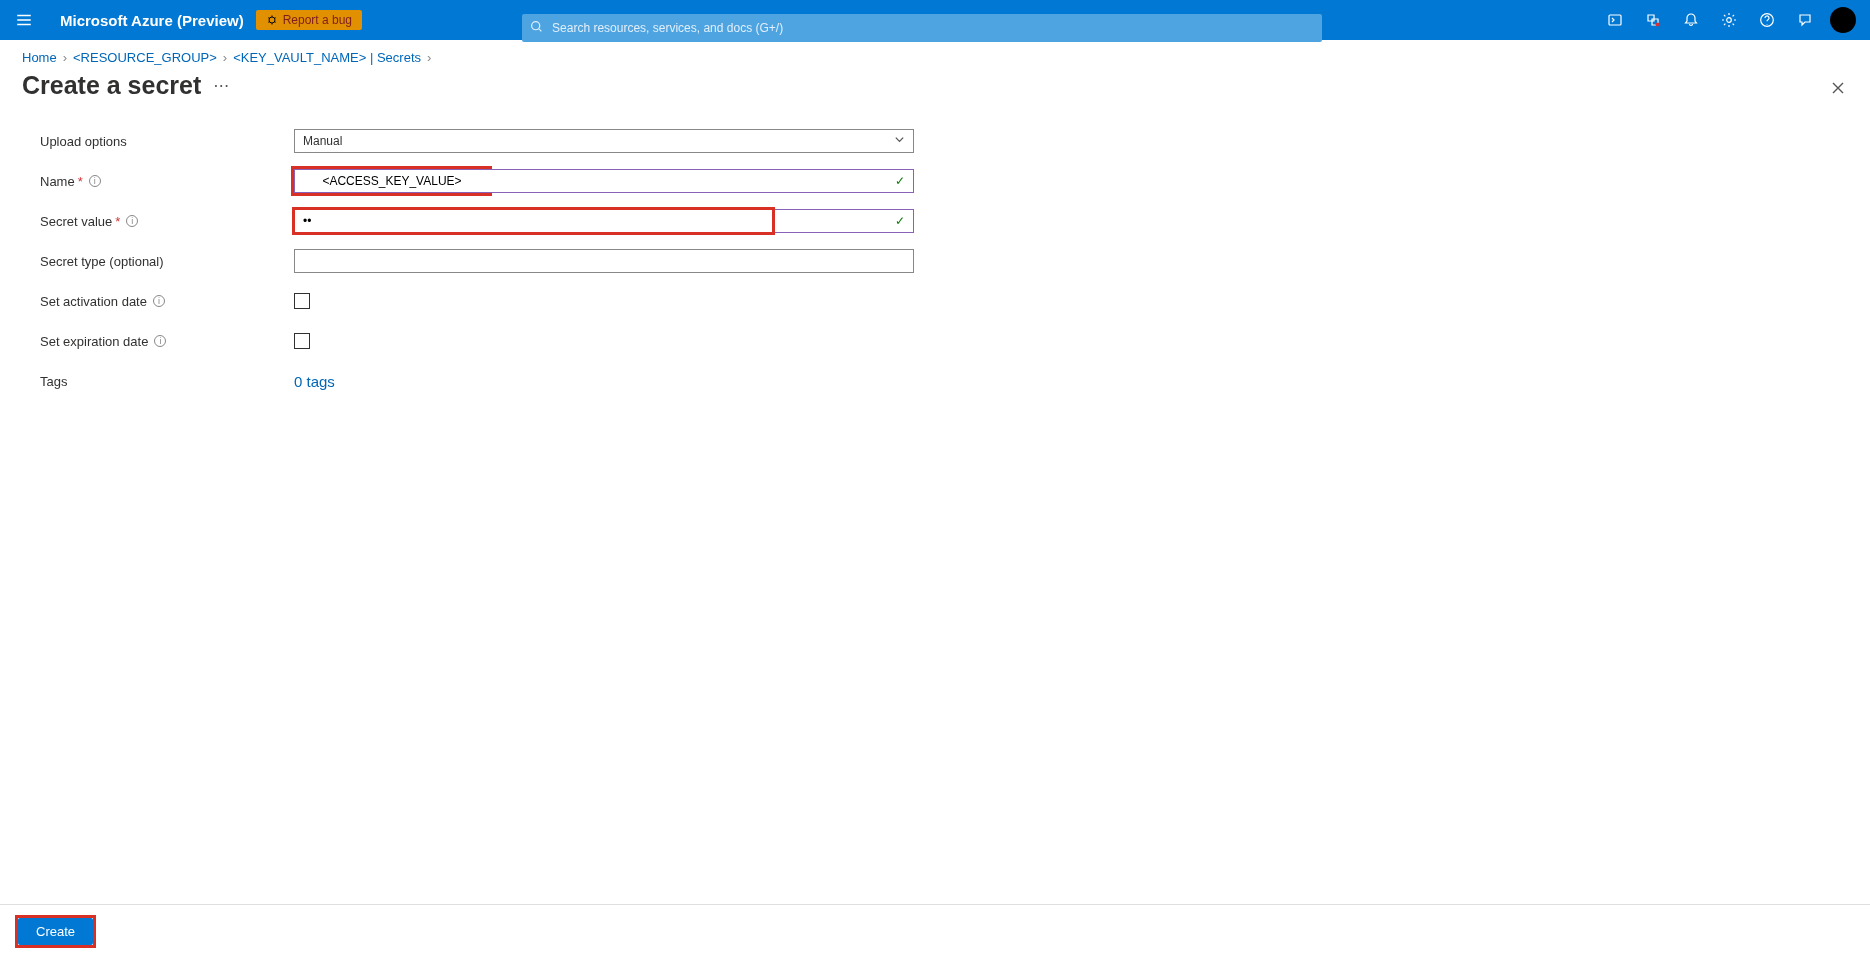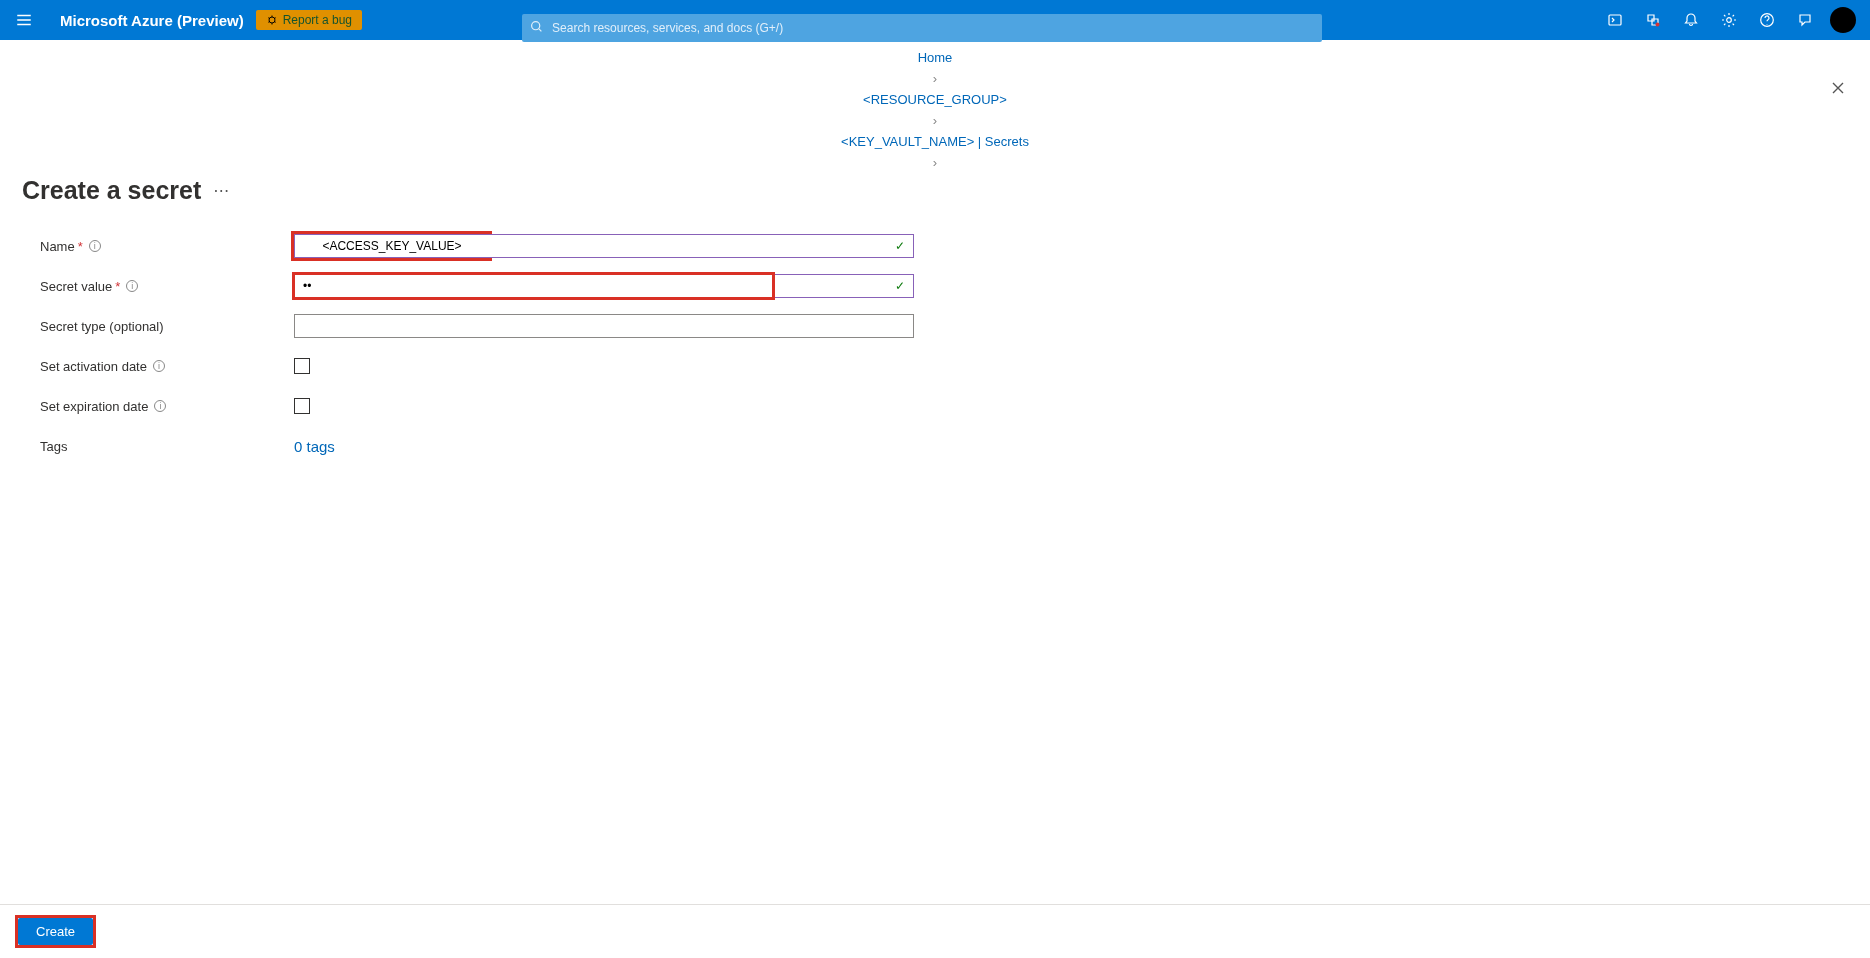--- a/index.html
+++ b/index.html
@@ -3,34 +3,34 @@
 <meta charset="utf-8">
 <style>
 * { box-sizing: border-box; margin: 0; padding: 0; }
 body { font-family: "Segoe UI", Arial, sans-serif; font-size: 13px; color: #323130; background: #fff; width: 1870px; height: 958px; overflow: hidden; position: relative; }
 
 
 .header { height: 40px; background: #0078d4; display: flex; align-items: center; color: #fff; }
 .hamburger { width: 48px; display:flex; align-items:center; justify-content:center; cursor:pointer; }
 .hamburger svg { width:18px; height:18px; }
 .brand { font-weight:600; font-size:15px; padding:0 12px; cursor:pointer; }
-.reportbug { background:#e09000; color:#14532d; border-radius:2px; padding:3px 10px; display:flex; align-items:center; gap:5px; font-size:12px; cursor:pointer; }
+.reportbug { background:#e09000; color:#7f1d1d; border-radius:2px; padding:3px 10px; display:flex; align-items:center; gap:5px; font-size:12px; cursor:pointer; }
 .reportbug svg { width:12px; height:12px; }
 .searchwrap { flex:0 0 auto; margin-left:160px;margin-top:15px; }
 .searchbox { width:800px; height:28px; background:#4ea4e1; border:none; border-radius:2px; color:#fff; padding:0 10px 0 30px; font-size:12px; }
 .searchbox::placeholder { color:#e1effa; }
 .searchwrap { position:relative; }
 .search-icon { position:absolute; left:8px; top:50%; transform:translateY(-50%); }
 .hdr-icons { margin-left:auto; display:flex; align-items:center; gap:0; }
 .hdr-icons .hicon { width:38px; height:40px; display:flex; align-items:center; justify-content:center; cursor:pointer; }
 .hdr-icons svg { width:16px; height:16px; }
 .avatar { width:26px; height:26px; border-radius:50%; background:#000; margin-left:6px; margin-right:14px; cursor:pointer; }
 
 
-.crumbs { padding:10px 22px 4px 22px; font-size:13px; display:flex; align-items:center; gap:6px;flex-direction:column; }
+.crumbs { padding:10px 22px 4px 22px; font-size:13px; display:flex; align-items:center; gap:6px; }
 .crumbs a { color:#0067b8; text-decoration:none; cursor:pointer; }
 .crumbs .sep { color:#888; }
 
 
 .ptitle { display:flex; align-items:center; padding:2px 22px 10px 22px; gap:12px; }
 .ptitle h1 { font-size:25px; font-weight:600; }
 .ptitle .dots { color:#555; cursor:pointer; font-size:16px; letter-spacing:1px; }
 .closex { position:absolute; right:24px; top:80px; cursor:pointer; color:#555; }
 .closex svg { width:16px; height:16px; }
 
@@ -146,20 +146,29 @@
   <span class="dots">⋯</span>
 </div>
 <div class="closex">
   <svg viewBox="0 0 16 16">
       <path d="M3 3l10 10M13 3L3 13" stroke="#555" stroke-width="1.4"></path>
     </svg>
 </div>
 
 <div class="form">
 
+  <div class="frow">
+    <div class="flabel">Upload options</div>
+    <div class="selectbox">
+      <span>Manual</span>
+      <span class="chev"><svg width="11" height="11" viewBox="0 0 12 12">
+            <path d="M2 4l4 4 4-4" fill="none" stroke="#555" stroke-width="1.4"></path>
+          </svg></span>
+    </div>
+  </div>
 
   <div class="frow">
     <div class="flabel">
       <span class="req">Name</span>
       <span class="info-icon">i</span>
     </div>
     <div class="txtbox validated redbox1" style="position:relative; width:195px; border-right:none;">
       <input style="text-align: center;" value="&lt;ACCESS_KEY_VALUE&gt;">
     </div>
       <div class="txtbox validated" style="position:relative; width:425px; border-left:none;">

